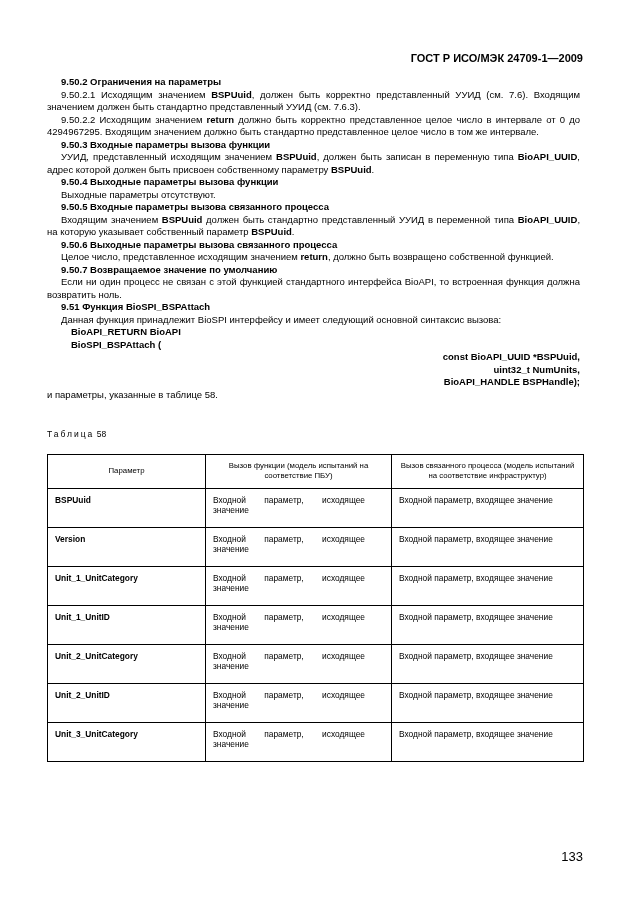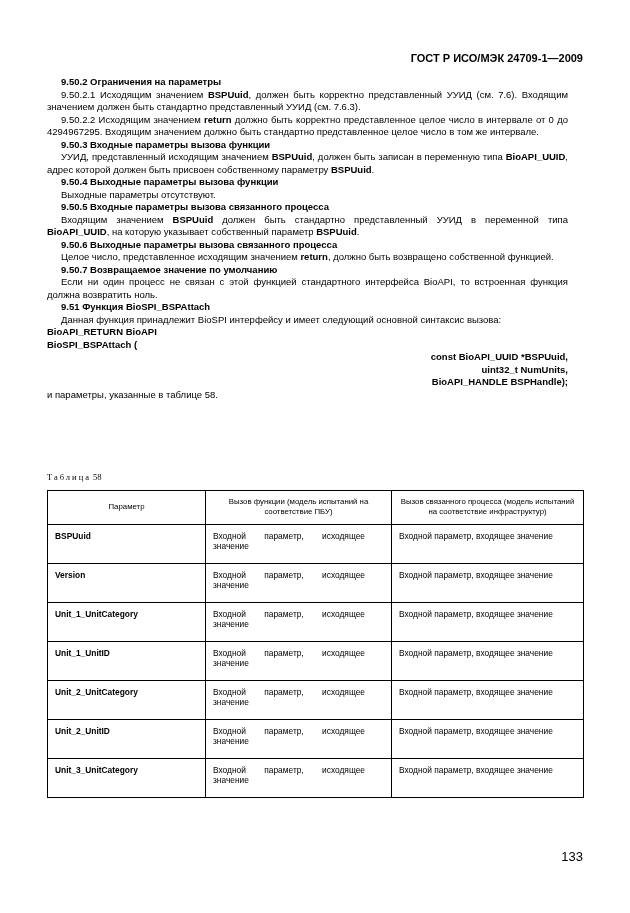--- a/index.html
+++ b/index.html
@@ -19,33 +19,33 @@
     left: 47px;
     right: 47px;
     text-align: right;
     font-size: 11px;
     font-weight: bold;
   }
   .doc-body {
     position: absolute;
     top: 76px;
     left: 47px;
-    right: 62px;
+    right: 50px;
     font-size: 9.5px;
     line-height: 12.5px;
   }
   .p { text-align: justify; }
   .ind { text-indent: 14px; }
   .h { font-weight: bold; text-align: left; }
-  .code-line { font-weight: bold; text-align: left; }
+  .code-line { font-weight: bold; text-align: left; margin-left: 24px; }
   .ci { padding-left: 14px; text-align: right; }
-  .tbl-caption { margin-top: 70px; font-size: 8.5px; font-family: Liberation Serif, serif; }
+  .tbl-caption { margin-top: 27px; font-size: 8.5px; }
   .cap-word { letter-spacing: 2px; }
   table.ptable {
-    margin-top: 6px;
+    margin-top: 13px;
     border-collapse: collapse;
     width: 100%;
     table-layout: fixed;
     padding-left: 48px;
   }
   .ptable th, .ptable td { border: 1px solid #000; }
   .ptable th {
     font-size: 7.8px;
     font-weight: normal;
     line-height: 9.6px;

